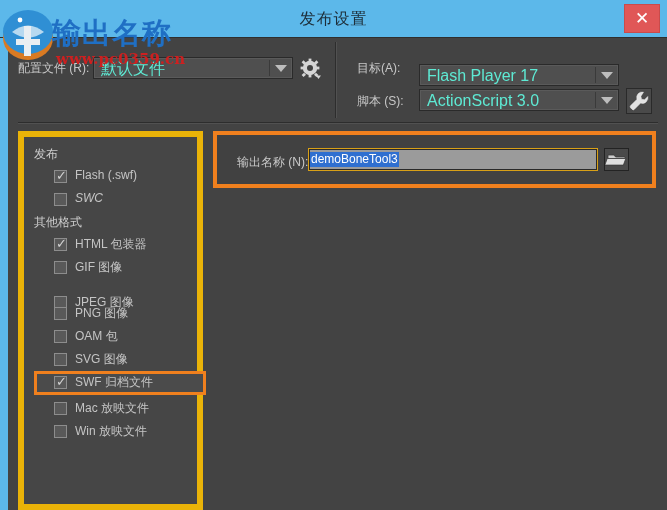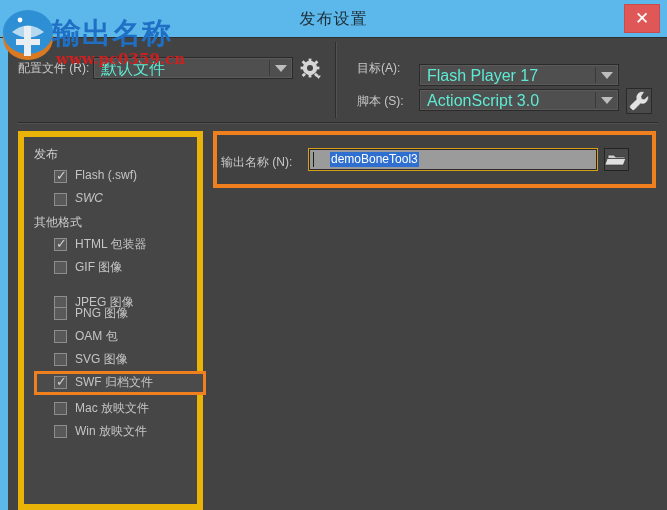--- a/index.html
+++ b/index.html
@@ -255,21 +255,21 @@
     left: 205px;
     top: 93px;
     width: 443px;
     height: 57px;
     border: 4px solid #f0801e;
     box-sizing: border-box;
     background: #414141;
   }
   #output-label {
     position: absolute;
-    left: 4px;
+    left: 20px;
     top: 19px;
     font-size: 12px;
     color: #c8c8c8;
     white-space: nowrap;
   }
   #output-input {
     position: absolute;
     left: 92px;
     top: 14px;
     width: 288px;
@@ -284,21 +284,21 @@
   #output-caret {
     position: absolute;
     left: 3px;
     top: 2px;
     width: 1px;
     height: 15px;
     background: #1b1b1b;
   }
   #output-value {
     position: absolute;
-    left: 20px;
+    left: 0;
     top: 2px;
     height: 15px;
     line-height: 15px;
     font-size: 12px;
     color: #ffffff;
     background: #2f6fd0;
     padding: 0 1px;
     white-space: nowrap;
   }
   #browse-button {

